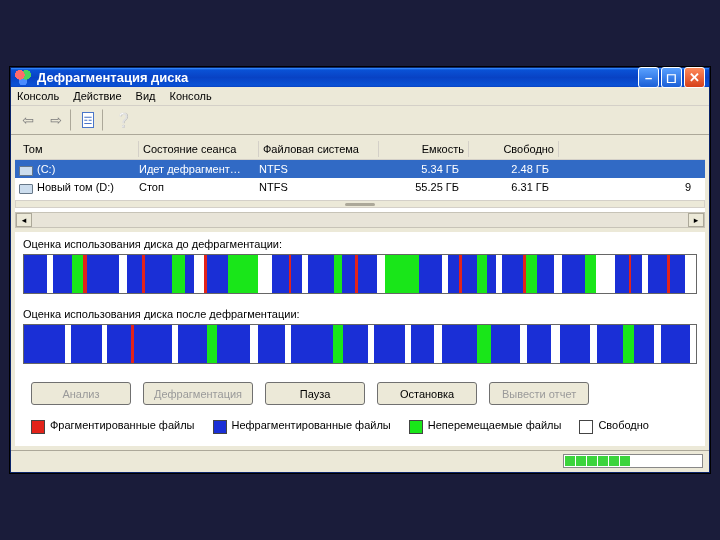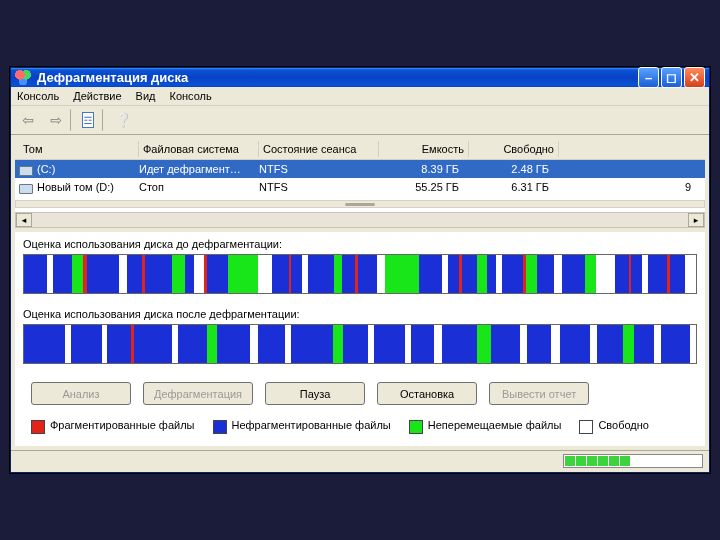--- a/index.html
+++ b/index.html
@@ -189,31 +189,31 @@
         <span class="icon-props">☲</span>
       </div>
     <div class="toolbtn">
         <span style="color:#c9a400;font-size:14px;">❔</span>
       </div>
   </div>
 
   <div class="pane" style="padding:0;">
     <div class="volumes-head">
       <div>Том</div>
+      <div>Состояние сеанса</div>
       <div>Файловая система</div>
-      <div>Состояние сеанса</div>
       <div style="text-align:right">Емкость</div>
       <div style="text-align:right">Свободно</div>
     </div>
     <div id="vol-rows">
         <div class="volumes-row selected">
           <div><span class="drive-icon"></span>(C:)</div>
           <div>Идет дефрагмент…</div>
           <div>NTFS</div>
-          <div class="num">8.39 ГБ</div>
+          <div class="num">5.34 ГБ</div>
           <div class="num">2.48 ГБ</div>
         </div>
         <div class="volumes-row">
           <div><span class="drive-icon"></span>Новый том (D:)</div>
           <div>Стоп</div>
           <div>NTFS</div>
           <div class="num">55.25 ГБ</div>
           <div class="num">6.31 ГБ</div>
           <div class="num">9</div>
         </div>

